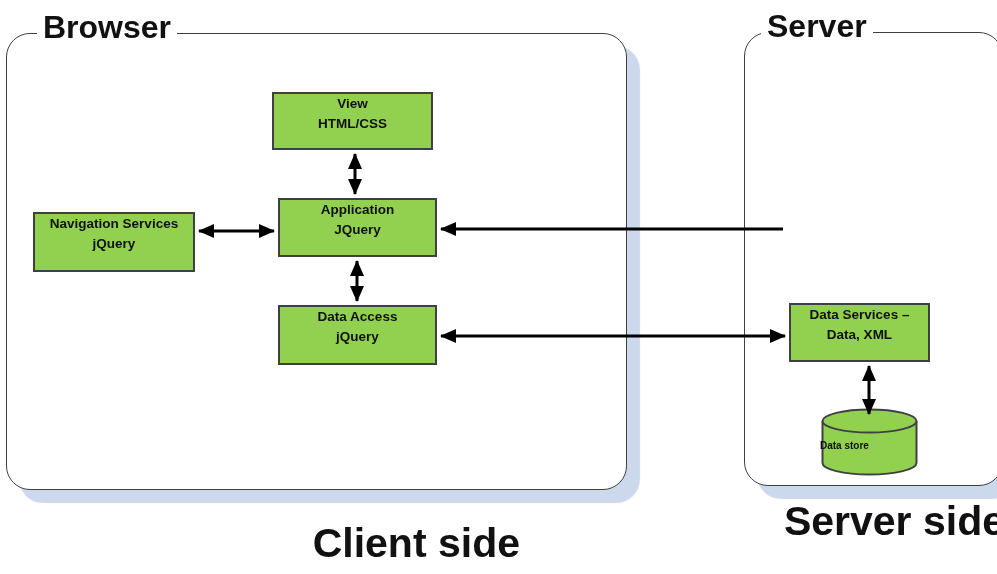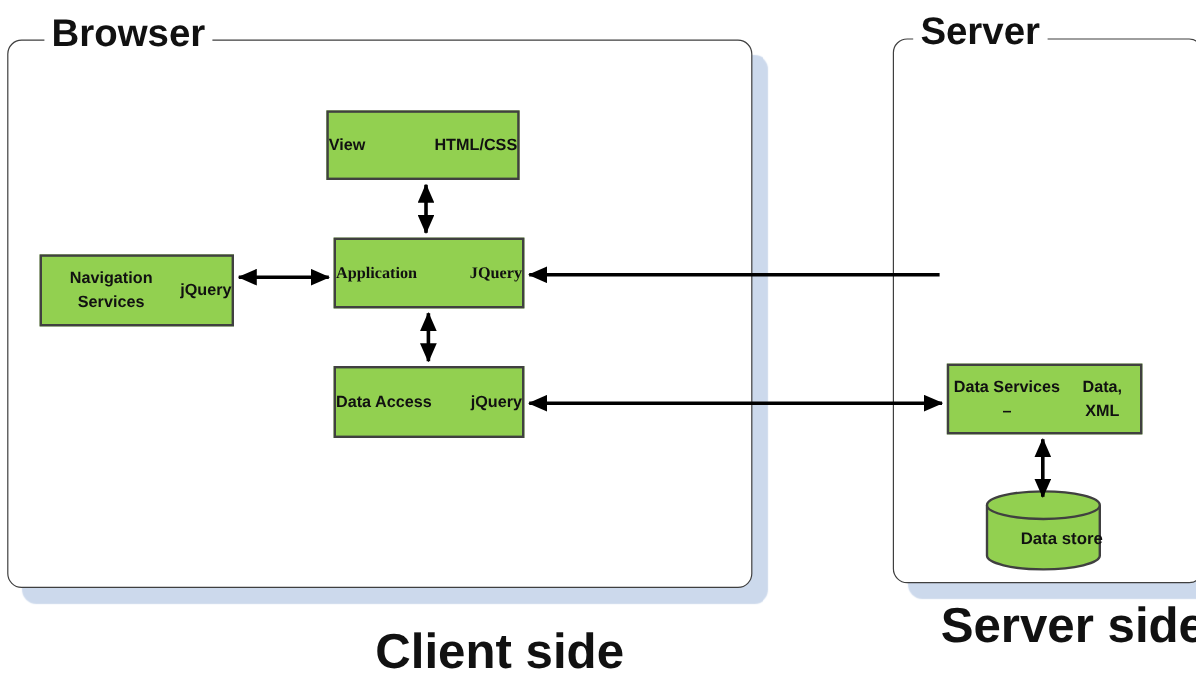--- a/index.html
+++ b/index.html
@@ -10,21 +10,21 @@
   .canvas{
     position:relative;
     width:997px;height:574px;
     background:var(--page-bg,#ffffff);
     overflow:hidden;
   }
   .panel{
     position:absolute;
     background:var(--page-bg,#ffffff);
     border:1.5px solid var(--panel-border,#3f3f3f);
-    border-radius:12px;
+    border-radius:24px;
     box-shadow:13px 13px 1px var(--shadow,#ccd9ec);
     text-decoration:underline;
   }
   .panel-browser{left:6px;top:33px;width:619px;height:455px;}
   .panel-server{left:716px;top:32px;width:257px;height:452px;margin-left:28px;}
   .panel-label{
     position:absolute;
     top:-24px;
     background:var(--page-bg,#ffffff);
     padding:0 6px;
@@ -34,46 +34,46 @@
     line-height:1.1;
     white-space:nowrap;
   }
   .panel-browser .panel-label{left:30px;}
   .panel-server .panel-label{left:16px;}
   .gbox{
     position:absolute;
     background:var(--box-green,#92d050);
     border:2px solid var(--box-border,#404040);
     display:flex;
-    flex-direction:row;
+    flex-direction:column;
     align-items:center;
-    justify-content:space-between;
+    justify-content:flex-start;
     text-align:center;
     font-size:13.5px;
     font-weight:bold;
     color:var(--text,#111111);
     line-height:1.45;
     box-sizing:border-box;
   }
   .box-view{left:272px;top:92px;width:161px;height:58px;}
-  .box-application{left:278px;top:198px;width:159px;height:59px;font-family:Liberation Serif, serif;}
+  .box-application{left:278px;top:198px;width:159px;height:59px;}
   .box-navigation{left:33px;top:212px;width:162px;height:60px;}
   .box-data-access{left:278px;top:305px;width:159px;height:60px;}
   .box-ui{left:783px;top:190px;width:162px;height:62px;}
-  .box-data-services{left:789px;top:303px;width:163px;height:59px;}
+  .box-data-services{left:789px;top:303px;width:141px;height:59px;}
   .cylinder{
     position:absolute;
     left:820px;top:406px;width:99px;height:72px;
   }
   .cylinder svg{display:block;}
   .cylinder .cyl-label{
     position:absolute;
     left:0;top:34px;width:99px;
-    text-align:right;
-    font-size:14px;
+    text-align:left;
+    font-size:10px;
     font-weight:bold;
     color:var(--text,#111111);
   }
   .side-label{
     position:absolute;
     font-size:41px;
     font-weight:bold;
     color:var(--text,#111111);
     text-align:right;
     white-space:nowrap;

